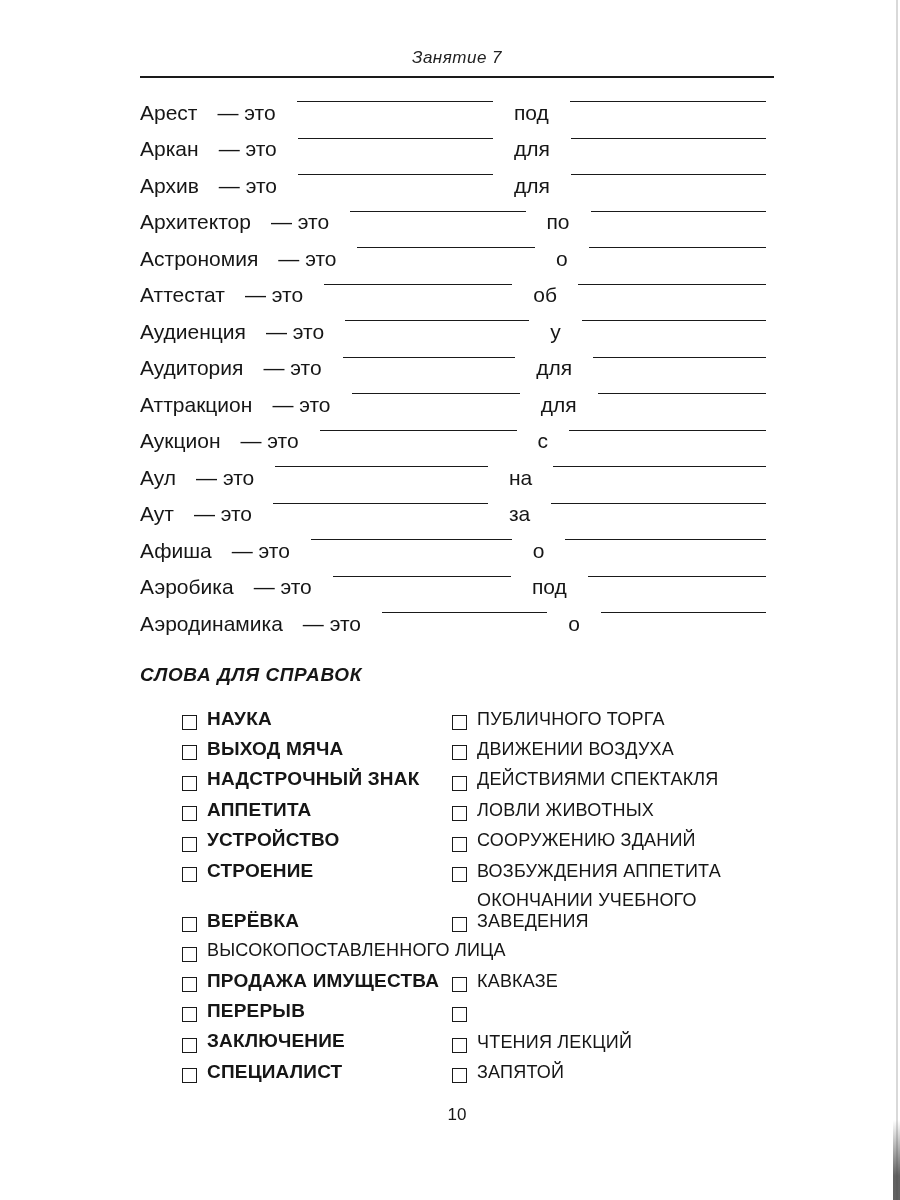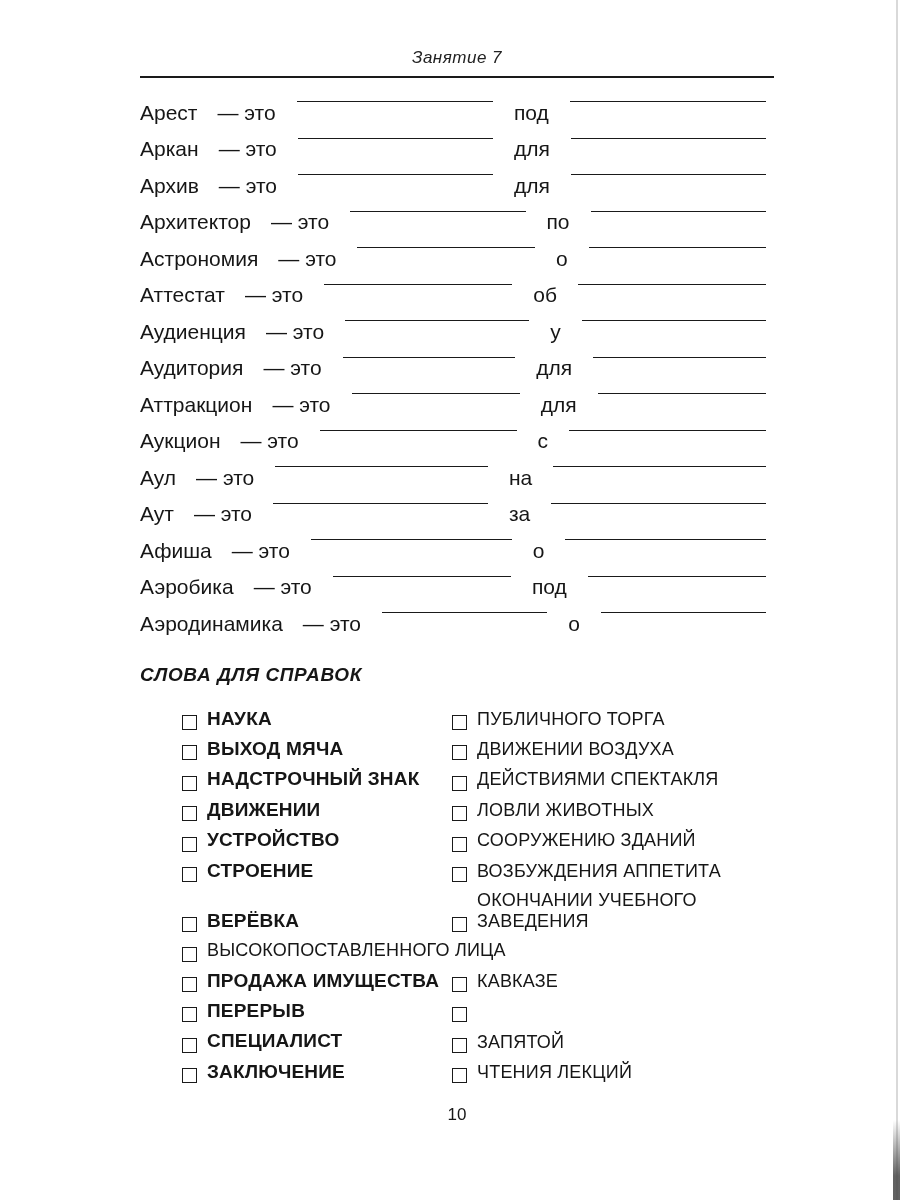--- a/index.html
+++ b/index.html
@@ -260,21 +260,21 @@
     </div>
     <div class="ref-cell right">
       <span class="checkbox"></span>
       <span class="ref-label">ДЕЙСТВИЯМИ СПЕКТАКЛЯ</span>
     </div>
   </div>
 
   <div class="ref-row">
     <div class="ref-cell left">
       <span class="checkbox"></span>
-      <span class="ref-label">ДВИЖЕНИИ</span>
+      <span class="ref-label">АППЕТИТА</span>
     </div>
     <div class="ref-cell right">
       <span class="checkbox"></span>
       <span class="ref-label">ЛОВЛИ ЖИВОТНЫХ</span>
     </div>
   </div>
 
   <div class="ref-row">
     <div class="ref-cell left">
       <span class="checkbox"></span>
@@ -332,36 +332,36 @@
       <span class="ref-label">ПЕРЕРЫВ</span>
     </div>
     <div class="ref-cell right">
       <span class="checkbox"></span>
     </div>
   </div>
 
   <div class="ref-row">
     <div class="ref-cell left">
       <span class="checkbox"></span>
+      <span class="ref-label">ЗАКЛЮЧЕНИЕ</span>
+    </div>
+    <div class="ref-cell right">
+      <span class="checkbox"></span>
+      <span class="ref-label">ЧТЕНИЯ ЛЕКЦИЙ</span>
+    </div>
+  </div>
+
+  <div class="ref-row">
+    <div class="ref-cell left">
+      <span class="checkbox"></span>
       <span class="ref-label">СПЕЦИАЛИСТ</span>
     </div>
     <div class="ref-cell right">
       <span class="checkbox"></span>
       <span class="ref-label">ЗАПЯТОЙ</span>
-    </div>
-  </div>
-
-  <div class="ref-row">
-    <div class="ref-cell left">
-      <span class="checkbox"></span>
-      <span class="ref-label">ЗАКЛЮЧЕНИЕ</span>
-    </div>
-    <div class="ref-cell right">
-      <span class="checkbox"></span>
-      <span class="ref-label">ЧТЕНИЯ ЛЕКЦИЙ</span>
     </div>
   </div>
 </div>
 
   </div>
 
   <div class="page-number">10</div>
   <div class="scan-edge"></div>
   <div class="scan-corner"></div>
 </div>

